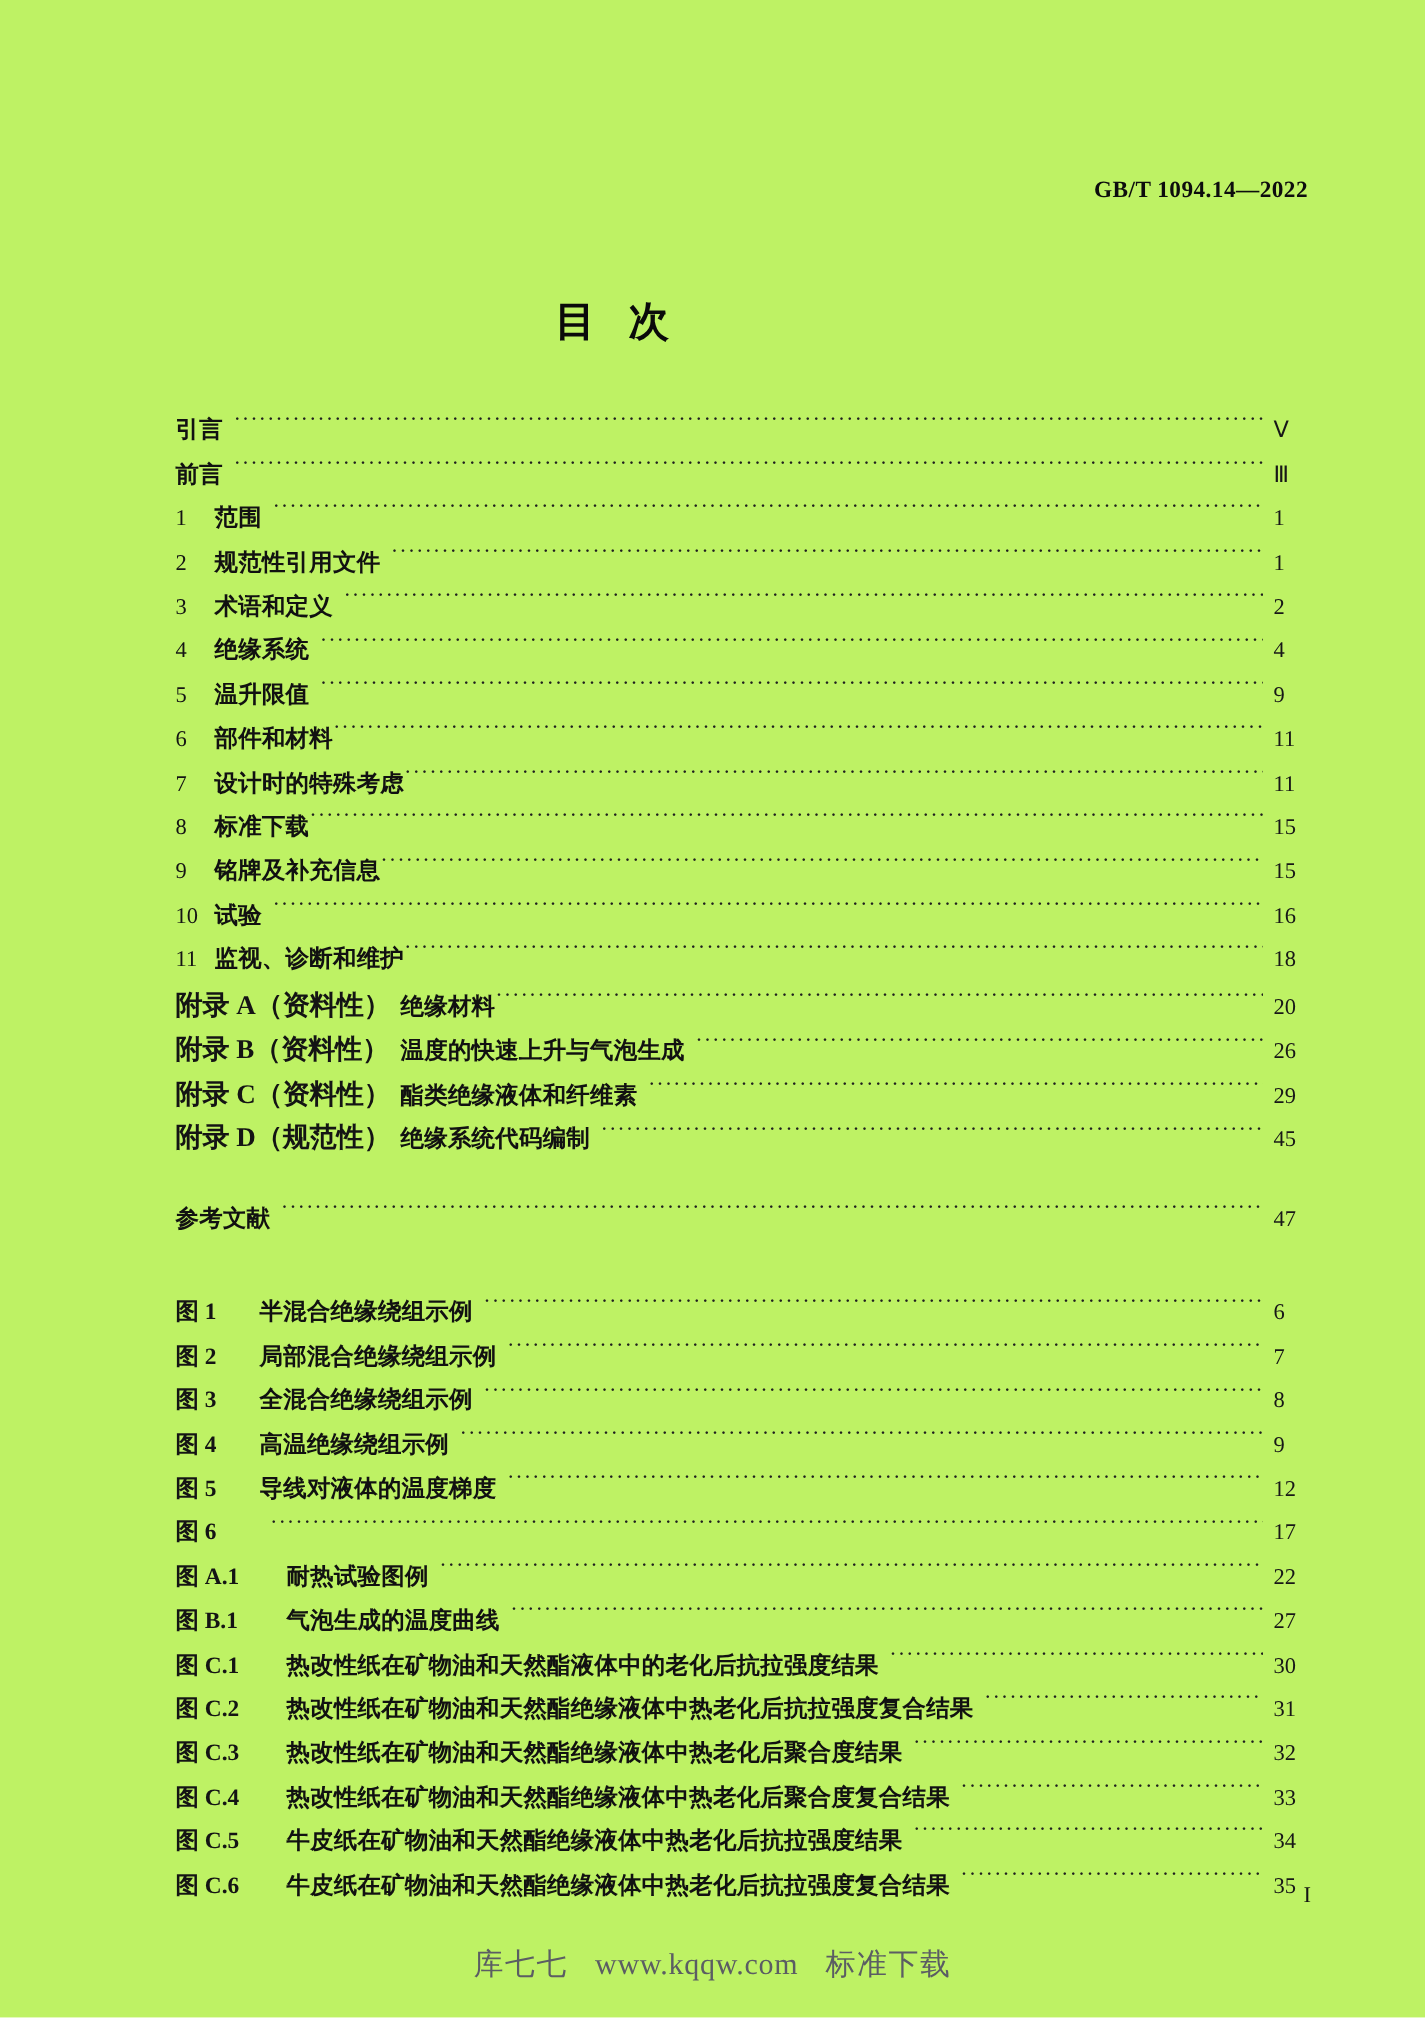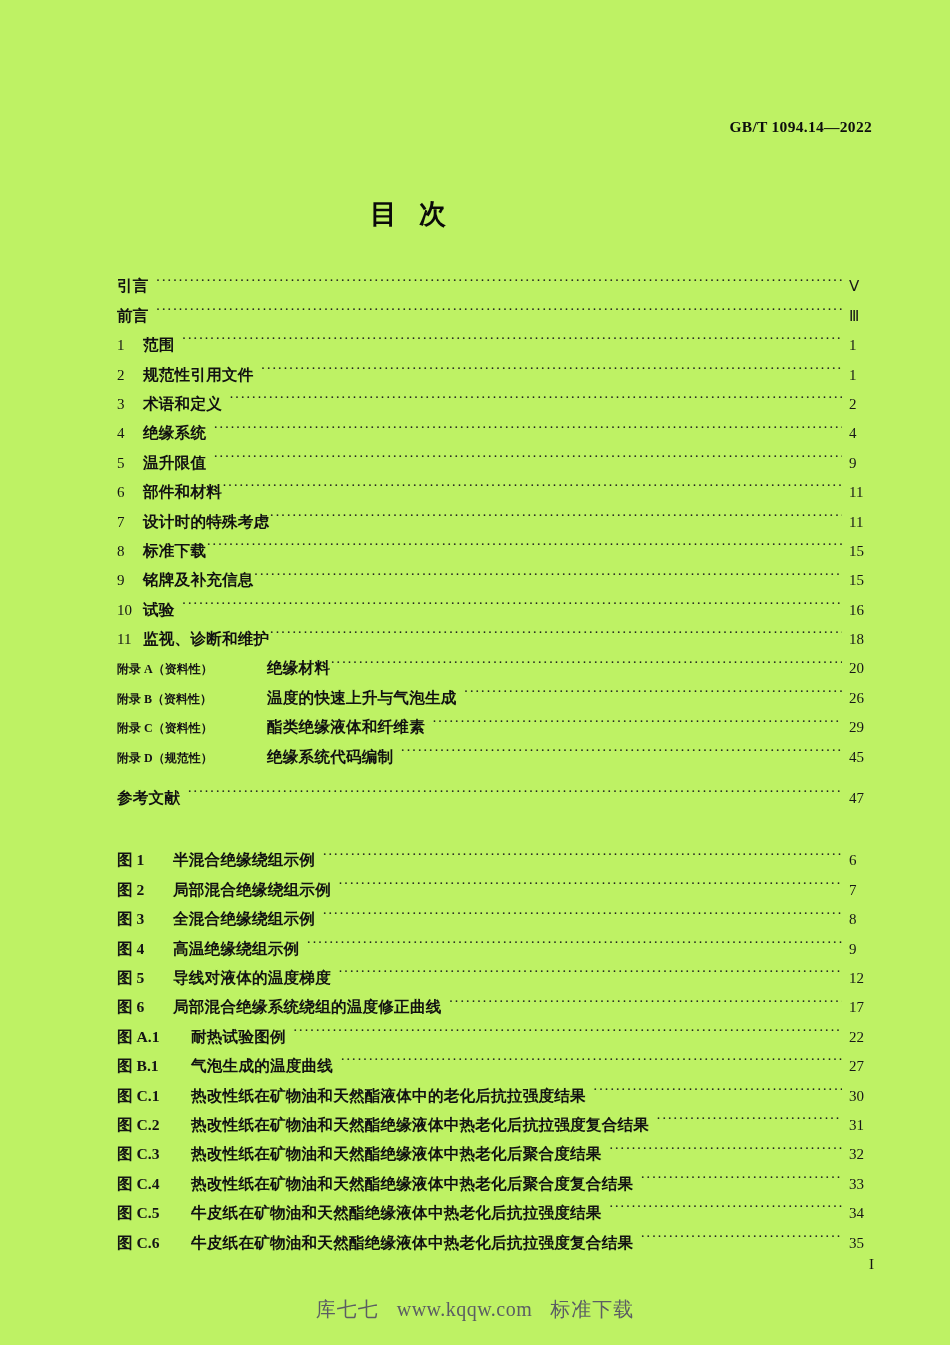--- a/index.html
+++ b/index.html
@@ -57,21 +57,21 @@
   }
 
   .toc-row {
     display: flex;
     align-items: baseline;
     height: 29.4px;
     font-size: 15.4px;
     white-space: nowrap;
     color: #141414;
   }
-  .toc-row.gap-before { margin-top: 12px; }
+  .toc-row.gap-before { margin-top: 26px; }
   .toc-row.figs-start { margin-top: 33px; }
 
   
   .num {
     display: inline-block;
     width: 26px;
     flex: 0 0 26px;
     font-family: "Liberation Serif", serif;
     font-size: 15px;
     color: #141414;
@@ -86,21 +86,21 @@
     color: #111111;
     letter-spacing: 0.2px;
   }
 
   
   .appx-prefix {
     display: inline-block;
     flex: 0 0 150px;
     width: 150px;
     font-weight: bold;
-    font-size: 12px;
+    font-size: 18px;
   }
   .fig-prefix {
     display: inline-block;
     flex: 0 0 56px;
     width: 56px;
     font-weight: bold;
     font-size: 15.6px;
   }
   .fig-prefix.wide {
     flex: 0 0 74px;
@@ -313,21 +313,20 @@
       <span class="pnum">9</span>
     </div>
     <div class="toc-row">
       <span class="fig-prefix">图 5</span>
       <span class="label">导线对液体的温度梯度</span>
       <span class="leader"></span>
       <span class="pnum">12</span>
     </div>
     <div class="toc-row">
       <span class="fig-prefix">图 6</span>
-      <span class="label">局部混合绝缘系统绕组的温度修正曲线</span>
       <span class="leader"></span>
       <span class="pnum">17</span>
     </div>
     <div class="toc-row">
       <span class="fig-prefix wide">图 A.1</span>
       <span class="label">耐热试验图例</span>
       <span class="leader"></span>
       <span class="pnum">22</span>
     </div>
     <div class="toc-row">

